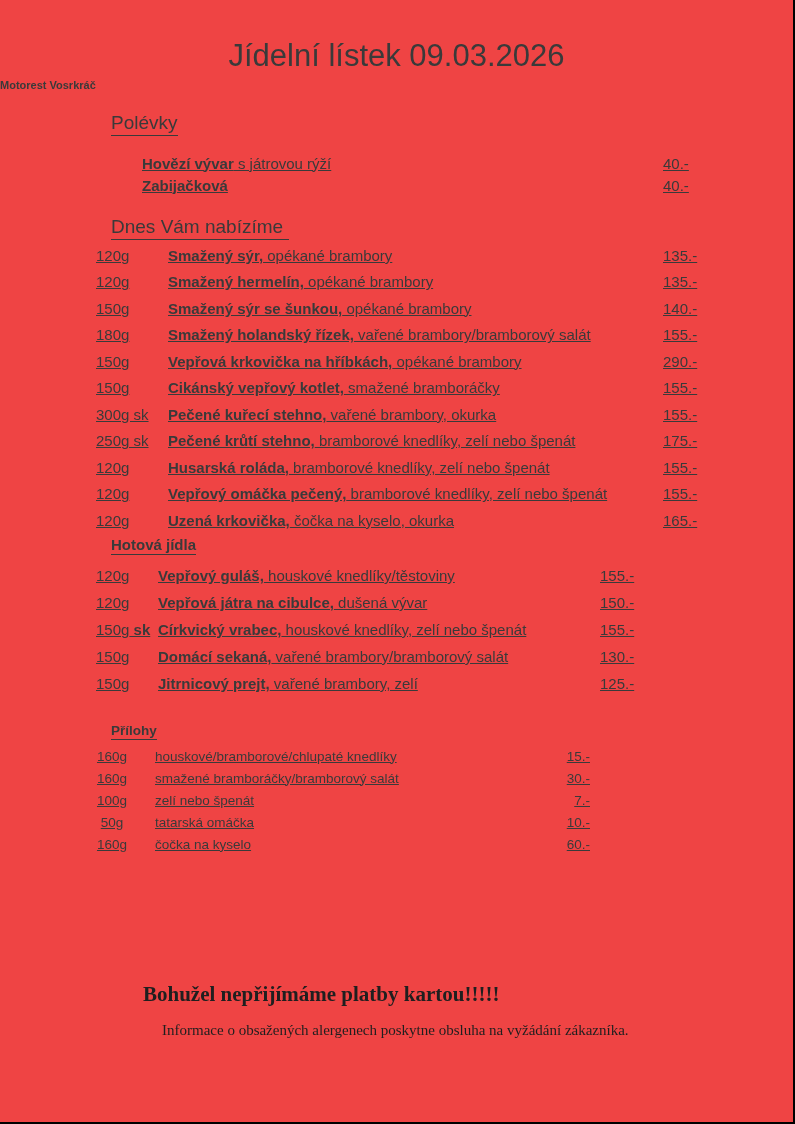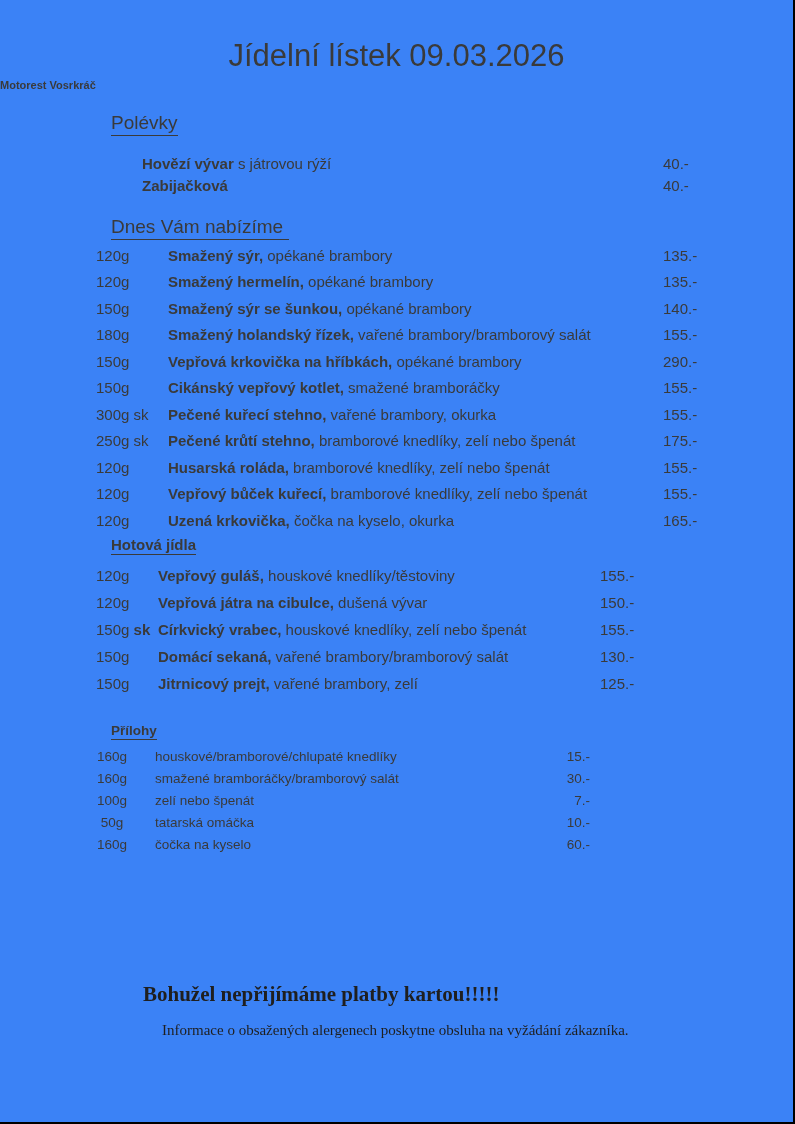--- a/index.html
+++ b/index.html
@@ -1,20 +1,20 @@
 <!DOCTYPE html>
 <html><head>
 <meta charset="utf-8">
 <style>
   html,body{margin:0;padding:0;background:#fff;}
   .page{
     position:relative;
     width:795px;height:1124px;
     box-sizing:border-box;
-    background:#3b82f6;
+    background:#ef4444;
     border-right:2px solid #000;
     border-bottom:2px solid #000;
     font-family:"Liberation Sans",sans-serif;
     color:#3a3a3a;
     overflow:hidden;
   }
   .title{
     position:absolute;top:38px;left:0;width:100%;
     text-align:center;font-size:31px;font-weight:400;letter-spacing:0;
   }
@@ -24,21 +24,21 @@
   }
   .sec-heading{position:absolute;left:96px;margin-left:15px;}
   .sec-heading span{
     display:inline-block;border-bottom:1.5px solid #3a3a3a;padding-bottom:1px;
   }
   .h-large{font-size:19px;font-weight:400;}
   .h-large.trail span{padding-right:6px;}
   .h-small{font-size:15px;font-weight:700;}
   .h-tiny{font-size:13.5px;font-weight:700;}
   .rows{position:absolute;left:96px;}
-  .row{display:grid;align-items:center;}
+  .row{display:grid;align-items:center;text-decoration:underline;}
   .weight{white-space:nowrap;}
   .txt{white-space:nowrap;overflow:hidden;}
   .name{font-weight:700;}
   .b{font-weight:700;}
   .price{white-space:nowrap;}
   .sec-soups .row{grid-template-columns:46px 521px 60px;height:22px;font-size:15px;}
   .sec-daily .row{grid-template-columns:72px 495px 60px;height:26.5px;font-size:15px;}
   .sec-hotova .row{grid-template-columns:62px 442px 60px;height:27px;font-size:15px;}
   .sec-prilohy .row{grid-template-columns:32px 422px 40px;height:22px;font-size:13.5px;}
   .sec-prilohy .weight{text-align:center;}
@@ -118,21 +118,21 @@
     <span class="txt"><span class="name">Pečené krůtí stehno,</span><span class="desc"> bramborové knedlíky, zelí nebo špenát</span></span>
     <span class="price">175.-</span>
   </div>
       <div class="row">
     <span class="weight">120g</span>
     <span class="txt"><span class="name">Husarská roláda,</span><span class="desc"> bramborové knedlíky, zelí nebo špenát</span></span>
     <span class="price">155.-</span>
   </div>
       <div class="row">
     <span class="weight">120g</span>
-    <span class="txt"><span class="name">Vepřový bůček kuřecí,</span><span class="desc"> bramborové knedlíky, zelí nebo špenát</span></span>
+    <span class="txt"><span class="name">Vepřový omáčka pečený,</span><span class="desc"> bramborové knedlíky, zelí nebo špenát</span></span>
     <span class="price">155.-</span>
   </div>
       <div class="row">
     <span class="weight">120g</span>
     <span class="txt"><span class="name">Uzená krkovička,</span><span class="desc"> čočka na kyselo, okurka</span></span>
     <span class="price">165.-</span>
   </div>
     </div>
 
   <div class="sec-heading h-small" style="top:536px"><span>Hotová jídla</span></div>

